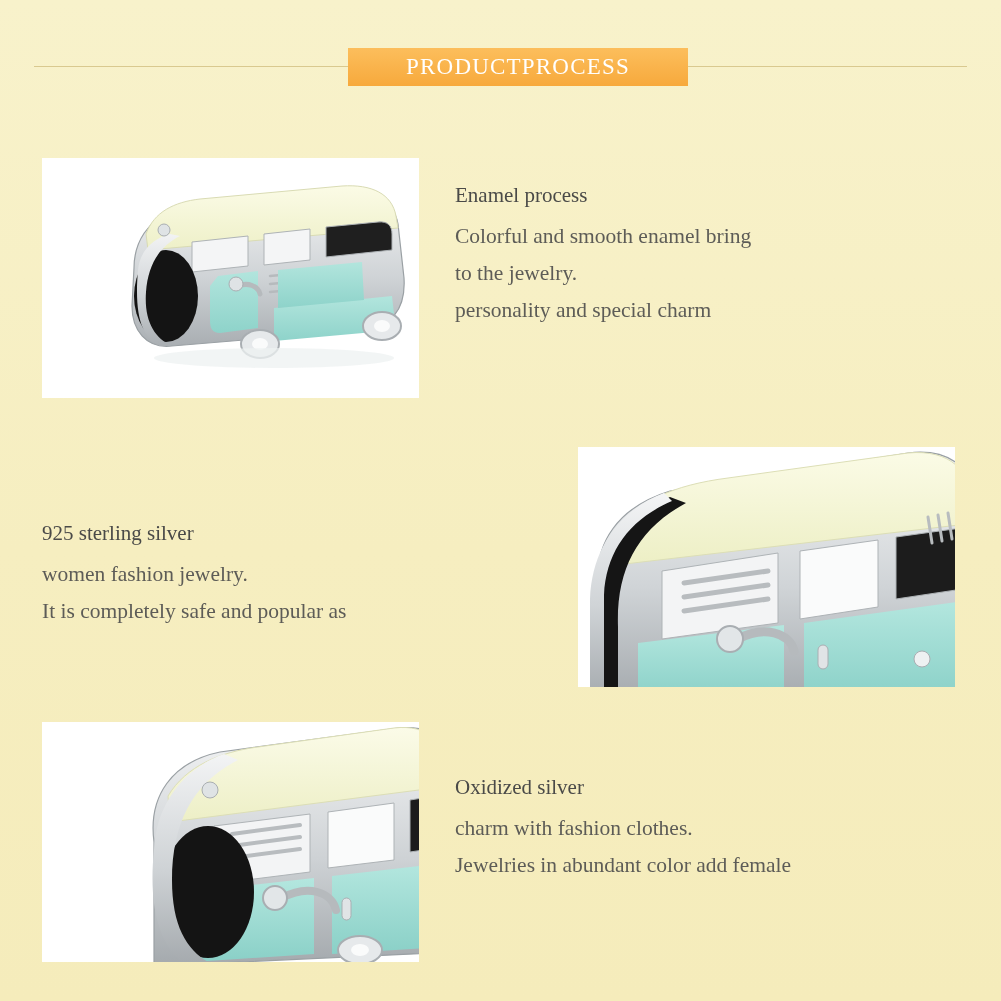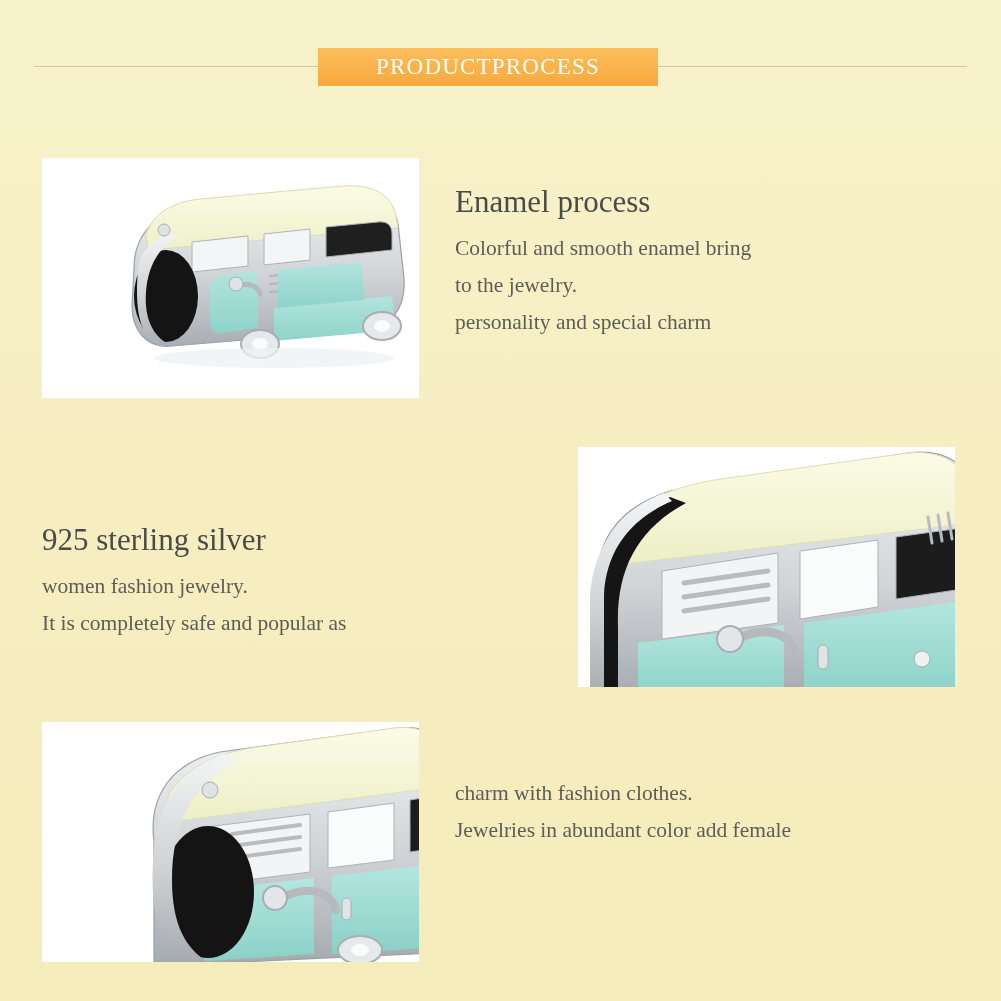--- a/index.html
+++ b/index.html
@@ -33,21 +33,21 @@
     position: absolute;
     top: 18px;
     left: 34px;
     width: 933px;
     height: 1px;
     background: #d9c98f;
   }
   .header-badge {
     position: absolute;
     top: 0;
-    left: 318px;
+    left: 348px;
     width: 340px;
     height: 38px;
     background: #f9b44c;
     background: linear-gradient(180deg, #fcbe5c 0%, #f7a93c 100%);
     display: flex;
     align-items: center;
     justify-content: center;
     color: #ffffff;
     letter-spacing: 1.2px;
     font-size: 23px;
@@ -62,21 +62,21 @@
   
   .photo {
     position: absolute;
     background: #ffffff;
     overflow: hidden;
   }
   .text-block {
     position: absolute;
   }
   .heading {
-    font-size: 31px;
+    font-size: 21px;
     color: #4a4a48;
     font-weight: 400;
     line-height: 1.2;
     margin: 0 0 10px 0;
     white-space: nowrap;
   }
   .body-text {
     font-size: 21.5px;
     color: #5d5c57;
     line-height: 1.72;
@@ -275,19 +275,20 @@
 
       <circle cx="168" cy="68" r="8" fill="#dfe3e5" stroke="#a9aeb2"></circle>
 
       <rect x="300" y="176" width="9" height="22" rx="4.5" fill="#e0e4e6" stroke="#a9aeb2"></rect>
       <ellipse cx="318" cy="228" rx="22" ry="14" fill="#e6e9eb" stroke="#a9aeb2" stroke-width="2"></ellipse>
       <ellipse cx="318" cy="228" rx="9" ry="6" fill="#fafbfb"></ellipse>
     </svg>
   </div>
 
   <div class="text-block" id="text-3">
+    <h2 class="heading">Oxidized silver</h2>
     <div class="body-text">
       <div> charm with fashion clothes.</div>
       <div>Jewelries in abundant color add female</div>
     </div>
   </div>
 
 </div>
 
 </body></html>

